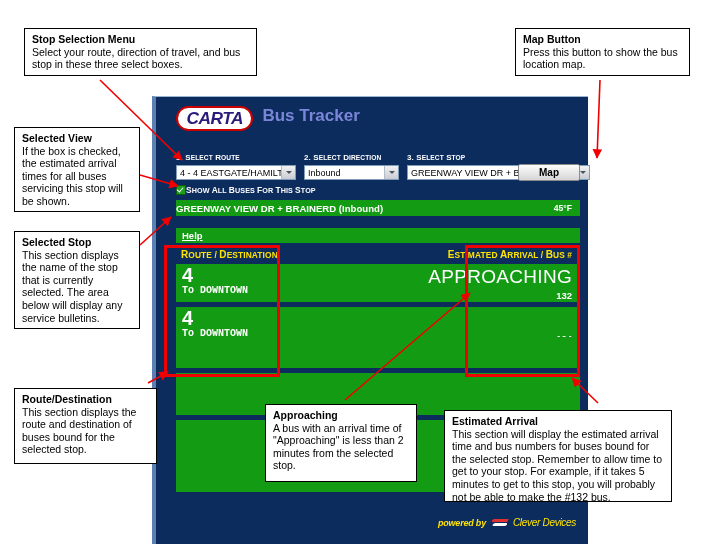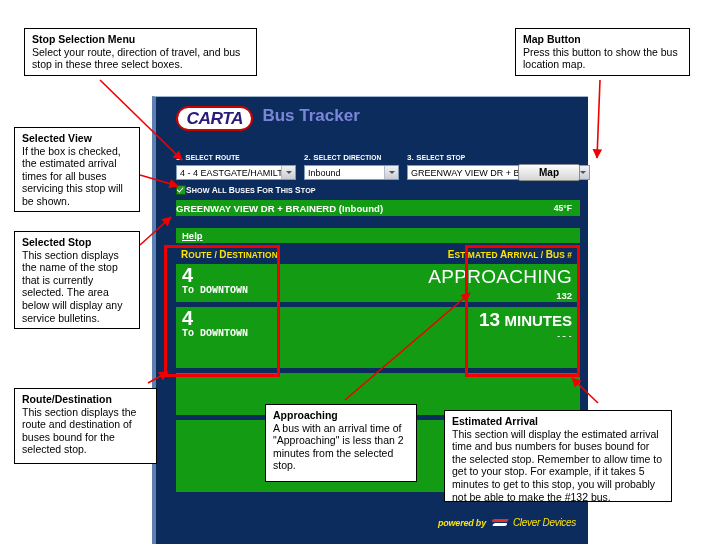--- a/index.html
+++ b/index.html
@@ -305,21 +305,20 @@
       <div class="trow">
         <span class="route-num">4</span>
         <span class="route-dest">To DOWNTOWN</span>
         <span class="eta"><span class="word">APPROACHING</span></span>
         <span class="busnum">132</span>
       </div>
 
       <div class="trow">
         <span class="route-num">4</span>
         <span class="route-dest">To DOWNTOWN</span>
-        <span class="eta"><span class="big">13</span> <span class="unit">MINUTES</span></span>
         <span class="busnum">104</span>
       </div>
     </div>
 
     <div id="fill-a"></div>
     <div id="fill-b"></div>
     <div id="fill-c"></div>
 
     <div id="footer">
       <div id="powered">

